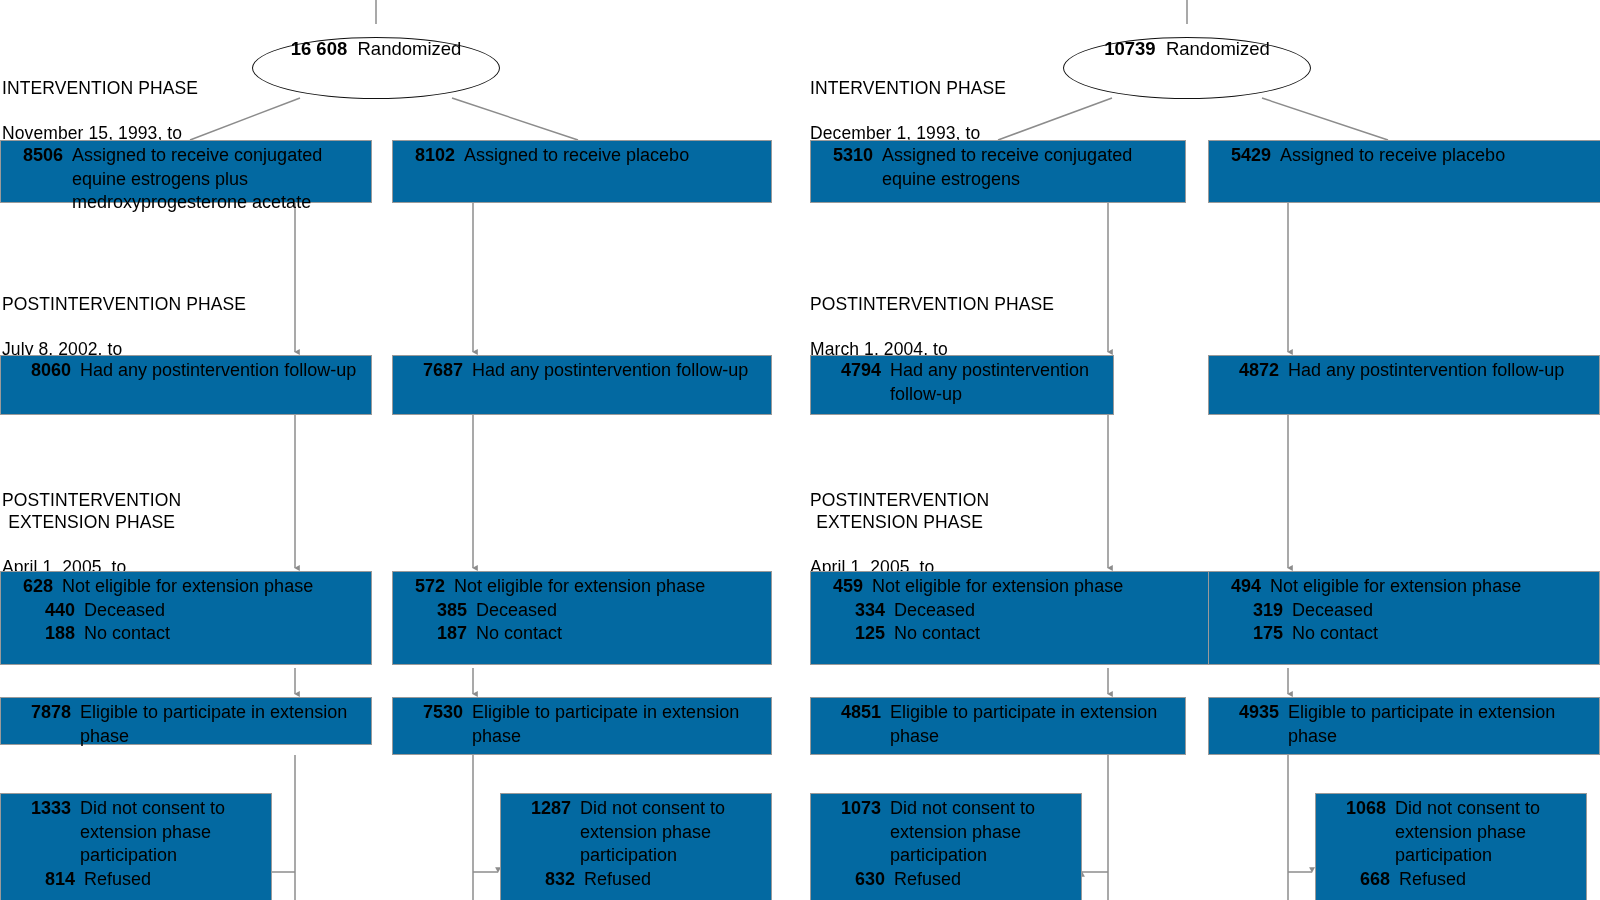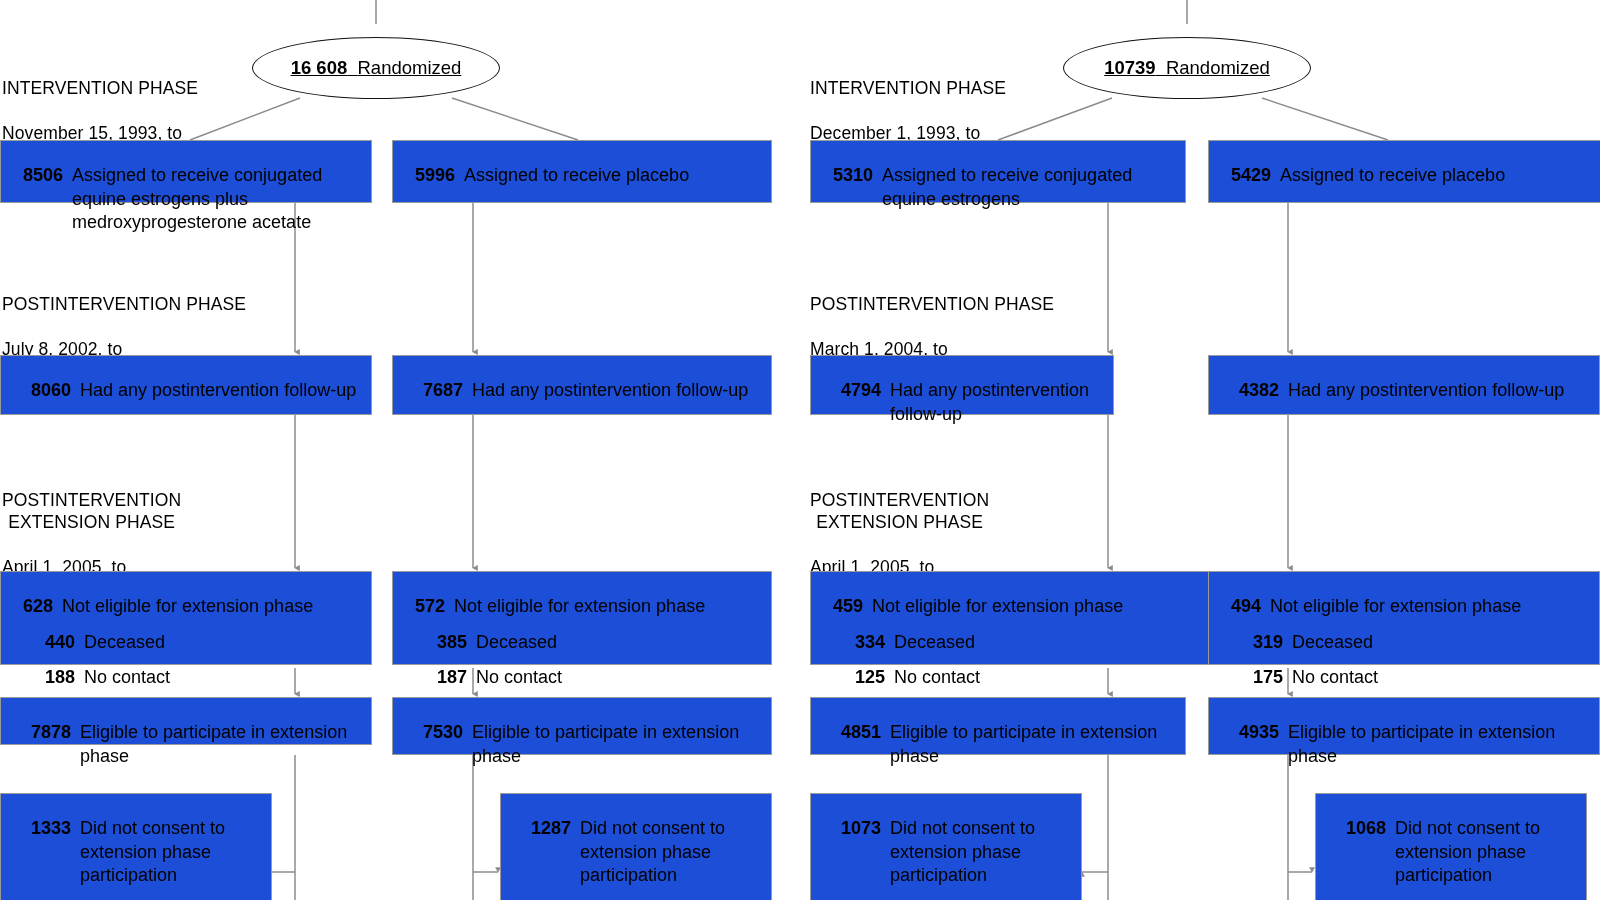--- a/index.html
+++ b/index.html
@@ -46,49 +46,47 @@
     display: block;
   }
 
   
   .ellipse {
     position: absolute;
     border: 1.3px solid #111;
     border-radius: 50%;
     box-sizing: border-box;
     display: flex;
-    align-items: center;
     justify-content: center;
     background: #fff;
-    text-decoration: underline;
   }
   .ellipse .etext {
     font-size: 18.5px;
     white-space: nowrap;
   }
   .ellipse .enum {
     font-weight: bold;
   }
 
   
   .box {
     position: absolute;
     border: 1.2px solid #9a9a9a;
     box-sizing: border-box;
-    background: #1d4ed8;
-    padding: 23px 8px 9px 10px;
+    background: #0369a1;
+    padding: 3px 8px 9px 10px;
   }
   .row {
     display: flex;
     align-items: flex-start;
     font-size: 18px;
     line-height: 23.5px;
   }
   .row + .row {
-    margin-top: 12px;
+    margin-top: 0px;
   }
   .row.sub {
     padding-left: 22px;
   }
   .num {
     font-weight: bold;
     text-align: right;
     flex: 0 0 auto;
     min-width: 52px;
     padding-right: 9px;
@@ -213,21 +211,21 @@
       <span class="lbl">Did not consent to extension phase participation</span>
     </div>
     <div class="row sub">
       <span class="num narrow">814</span>
       <span class="lbl">Refused</span>
     </div>
   </div>
 
   <div class="box" style="left:392px; top:140px; width:380px; height:63px;">
     <div class="row">
-      <span class="num">5996</span>
+      <span class="num">8102</span>
       <span class="lbl">Assigned to receive placebo</span>
     </div>
   </div>
 
   <div class="box" style="left:392px; top:355px; width:380px; height:60px;">
     <div class="row">
       <span class="num wide">7687</span>
       <span class="lbl">Had any postintervention follow-up</span>
     </div>
   </div>
@@ -337,21 +335,21 @@
 
   <div class="box" style="left:1208px; top:140px; width:441px; height:63px;">
     <div class="row">
       <span class="num">5429</span>
       <span class="lbl">Assigned to receive placebo</span>
     </div>
   </div>
 
   <div class="box" style="left:1208px; top:355px; width:392px; height:60px;">
     <div class="row">
-      <span class="num wide">4382</span>
+      <span class="num wide">4872</span>
       <span class="lbl">Had any postintervention follow-up</span>
     </div>
   </div>
 
   <div class="box" style="left:1208px; top:571px; width:392px; height:94px;">
     <div class="row">
       <span class="num narrow">494</span>
       <span class="lbl">Not eligible for extension phase</span>
     </div>
     <div class="row sub">

